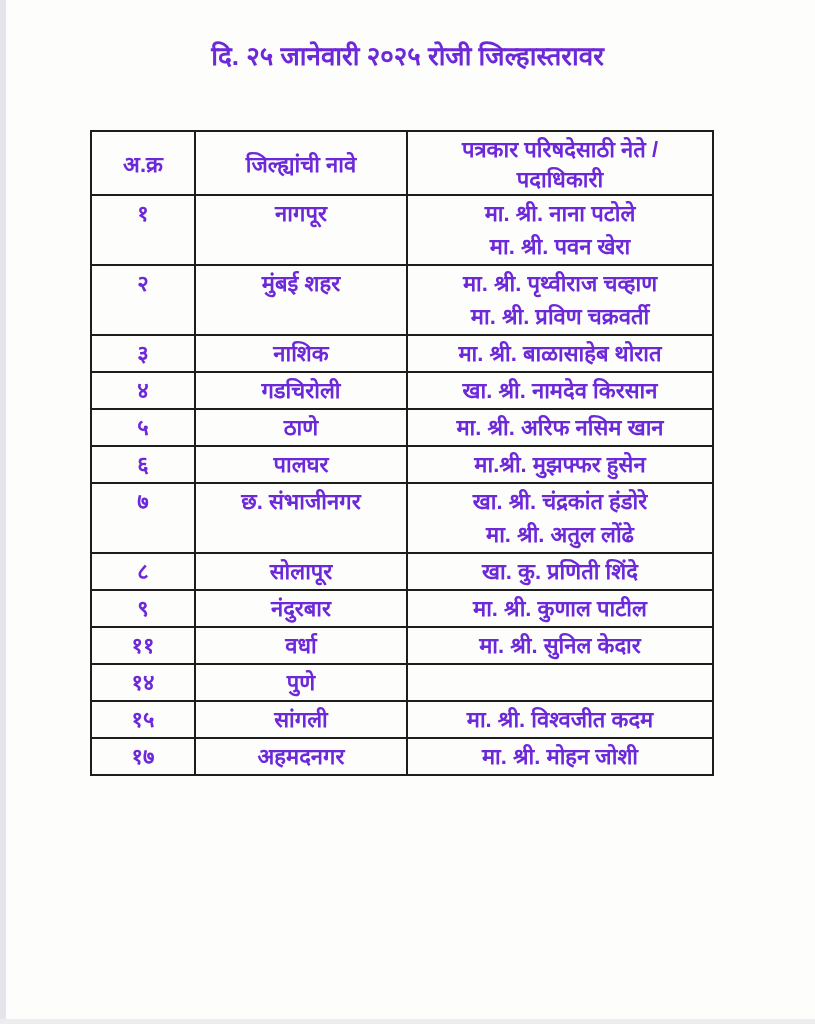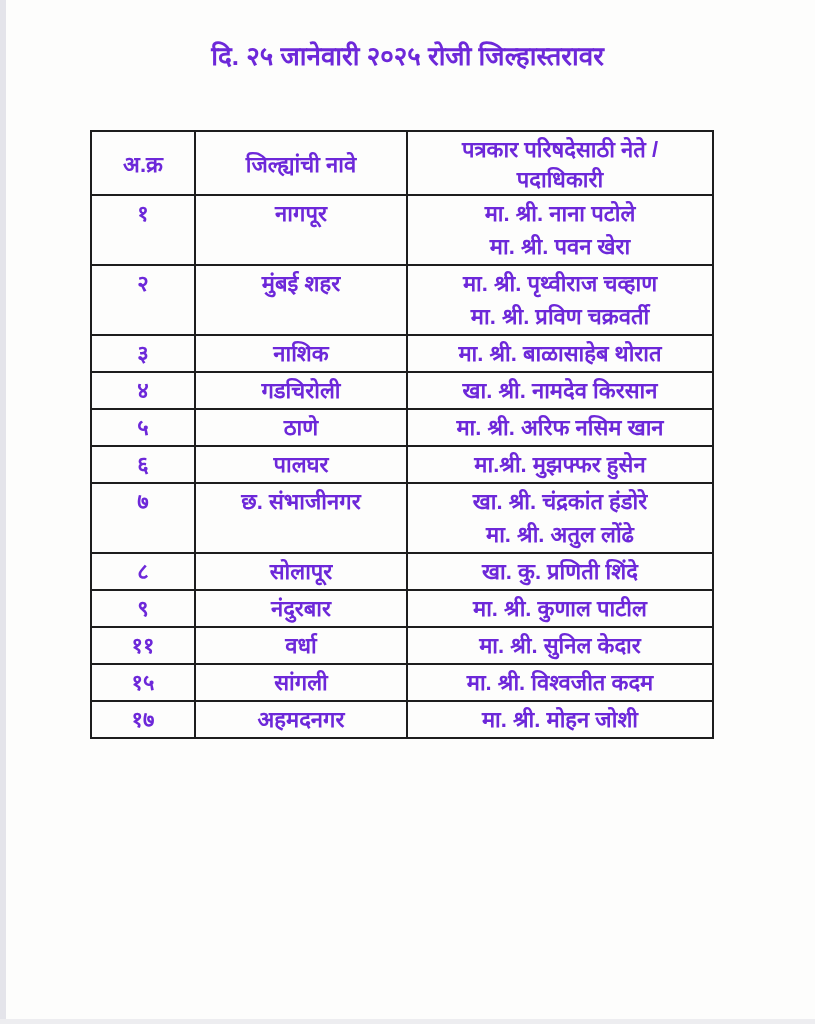--- a/index.html
+++ b/index.html
@@ -129,20 +129,25 @@
           </td>
         </tr>
         <tr>
           <td class="col-no cell-no">११</td>
           <td class="col-district cell-district">वर्धा</td>
           <td class="col-leaders cell-leaders">
             <div>मा. श्री. सुनिल केदार</div>
           </td>
         </tr>
         <tr>
+          <td class="col-no cell-no">१४</td>
+          <td class="col-district cell-district">पुणे</td>
+          <td class="col-leaders cell-leaders"></td>
+        </tr>
+        <tr>
           <td class="col-no cell-no">१५</td>
           <td class="col-district cell-district">सांगली</td>
           <td class="col-leaders cell-leaders">
             <div>मा. श्री. विश्वजीत कदम</div>
           </td>
         </tr>
         <tr>
           <td class="col-no cell-no">१७</td>
           <td class="col-district cell-district">अहमदनगर</td>
           <td class="col-leaders cell-leaders">

